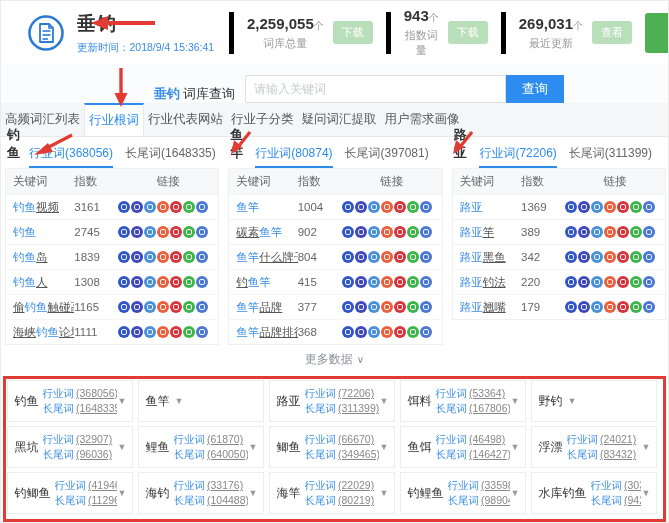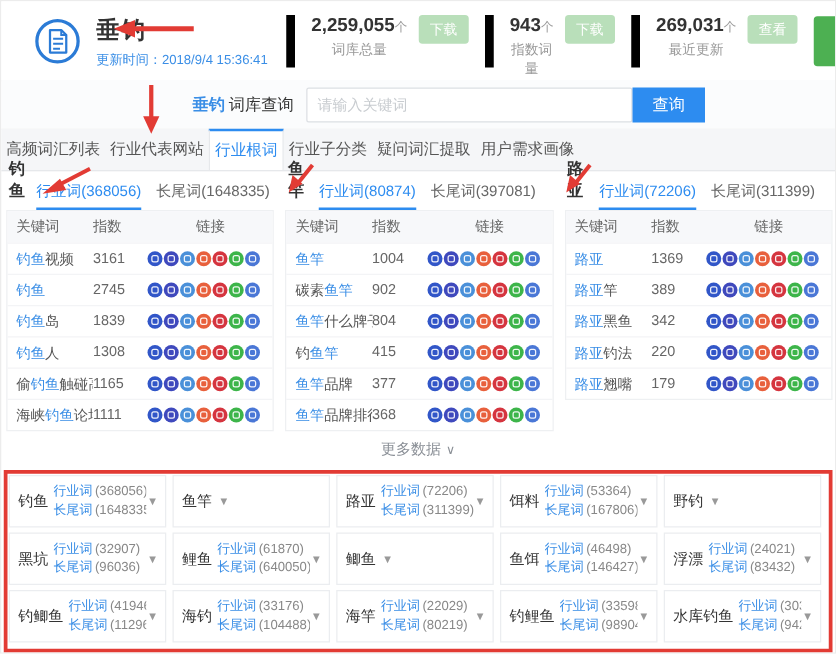--- a/index.html
+++ b/index.html
@@ -5,31 +5,31 @@
   html,body{margin:0;padding:0;background:#fff;}
   .page{position:relative;width:669px;height:523px;background:#fff;overflow:hidden;
         font-family:"Liberation Sans","DejaVu Sans",sans-serif;border:1px solid #ececec;box-sizing:border-box;}
   
   .header{position:absolute;left:0;top:0;width:100%;height:63px;display:flex;align-items:center;
           border-bottom:1px solid #f1f1f1;background:#fff;}
   .logo{width:38px;height:38px;margin:0 12px 0 26px;flex:none;}
   .title-block{width:152px;flex:none;}
   .app-title{font-size:19px;font-weight:bold;color:#333;letter-spacing:1px;display:inline-block;}
   .update-time{font-size:10.5px;color:#3a8ee6;margin-top:4px;white-space:nowrap;}
-  .stat{display:flex;align-items:flex-start;padding:0 13px;border-left:7px solid #000000;height:42px;}
+  .stat{display:flex;align-items:center;padding:0 13px;border-left:5px solid #000000;height:42px;}
   .stat-texts{text-align:center;margin-right:9px;}
   .stat-value{font-size:15px;font-weight:bold;color:#333;white-space:nowrap;}
   .stat-unit{font-size:10px;color:#999;font-weight:normal;}
   .stat-label{font-size:11px;color:#999;margin-top:3px;}
   .stat-badge{background:#b9dfba;color:#fff;font-size:11px;padding:4px 9px;border-radius:3px;cursor:pointer;white-space:nowrap;}
   .service-btn{margin-left:auto;margin-right:16px;background:#4db052;color:#fff;font-size:13px;
                padding:11px 28px;border-radius:3px;border:none;cursor:pointer;white-space:nowrap;}
   
   .search-row{position:absolute;top:63px;left:0;width:100%;height:39px;background:#fbfcfd;
-              display:flex;align-items:center;border-bottom:1px solid #f3f3f3;}
+              display:flex;align-items:flex-end;border-bottom:1px solid #f3f3f3;}
   .search-label{margin-left:153px;font-size:13px;color:#333;white-space:nowrap;}
   .search-label .kw{color:#3a8ee6;font-weight:bold;margin-right:3px;}
   .search-input{width:243px;height:26px;margin-left:10px;border:1px solid #dcdfe3;border-radius:2px;
                 padding:0 8px;font-size:12px;color:#333;background:#fff;outline:none;}
   .search-input::placeholder{color:#c8ccd0;}
   .search-btn{width:58px;height:28px;background:#2d8cf0;color:#fff;border:none;font-size:13px;cursor:pointer;}
   
   .tabs{position:absolute;top:102px;left:0;width:100%;height:34px;background:#f5f6f8;
         border-bottom:1px solid #e6e8eb;display:flex;box-sizing:border-box;}
   .tab{padding:0 4px;line-height:33px;font-size:12.5px;color:#555;cursor:pointer;white-space:nowrap;}
@@ -42,38 +42,38 @@
   .panel-kw{font-weight:bold;color:#333;font-size:13px;margin-right:9px;padding-bottom:6px;}
   .panel-tab{margin-right:12px;padding-bottom:6px;cursor:pointer;color:#666;white-space:nowrap;}
   .panel-tab.active{color:#2d8cf0;border-bottom:2px solid #2d8cf0;padding-bottom:4px;}
   .panel-table{border:1px solid #eef0f2;}
   .pt-head{display:flex;background:#f7f8fa;height:25px;align-items:center;font-size:11.5px;color:#666;}
   .pt-row{display:flex;height:24px;align-items:center;border-top:1px solid #f3f4f6;font-size:11.5px;}
   .col-kw{flex:1;padding-left:7px;white-space:nowrap;overflow:hidden;}
   .col-idx{width:44px;color:#666;flex:none;}
   .col-links{width:100px;display:flex;gap:1px;flex:none;align-items:center;}
   .hl{color:#3a8ee6;cursor:pointer;}
-  .plain{color:#555;}
+  .plain{color:#555;text-decoration:underline;}
   .picon{width:12px;height:12px;border-radius:50%;position:relative;flex:none;cursor:pointer;}
   .picon::after{content:"";position:absolute;left:3px;top:3px;right:3px;bottom:3px;
                 border:1px solid rgba(255,255,255,.92);border-radius:2px;}
   
   .more{position:absolute;top:350px;left:0;width:100%;text-align:center;font-size:12px;color:#8a8f96;cursor:pointer;}
   .more .caret{font-size:10px;margin-left:4px;}
   
   .grid{position:absolute;top:375px;left:2px;width:663px;height:146px;box-sizing:border-box;
         display:flex;flex-wrap:wrap;align-content:flex-start;padding:2px 1px;background:#fff;}
   .grid-border{position:absolute;top:375px;left:2px;width:663px;height:146px;box-sizing:border-box;
         border:3px solid #e23b34;pointer-events:none;z-index:5;}
   .card{width:126px;height:42px;border:1px solid #ebedf0;margin:2px 2.5px;box-sizing:border-box;
         display:flex;align-items:center;padding:0 3px;background:#fff;}
   .card-kw{font-size:12px;color:#333;flex:none;margin:0 4px;max-width:52px;white-space:nowrap;}
   .card-info{flex:1;font-size:10.5px;line-height:15px;white-space:nowrap;overflow:hidden;}
   .card-link{color:#3a8ee6;cursor:pointer;}
-  .card-count{color:#888;margin-left:2px;}
+  .card-count{color:#888;margin-left:2px;text-decoration:underline;}
   .card-caret{color:#999;font-size:9px;margin:0 2px 0 1px;flex:none;cursor:pointer;}
   
   .arrow{position:absolute;pointer-events:none;z-index:9;}
 </style>
 </head>
 <body>
 
 <div class="page">
 
   <div class="header">
@@ -120,22 +120,22 @@
   <div class="search-row">
     <span class="search-label">
       <span class="kw">垂钓</span><span>词库查询</span>
     </span>
     <input class="search-input" placeholder="请输入关键词" style="">
     <button class="search-btn">查询</button>
   </div>
 
   <div class="tabs">
       <div class="tab">高频词汇列表</div>
+      <div class="tab active">行业根词</div>
       <div class="tab">行业代表网站</div>
-      <div class="tab active">行业根词</div>
       <div class="tab">行业子分类</div>
       <div class="tab">疑问词汇提取</div>
       <div class="tab">用户需求画像</div>
     </div>
 
   <div class="panels">
       <div class="panel">
         <div class="panel-head">
           <span class="panel-kw">钓鱼</span>
           <span class="panel-tab active">行业词(368056)</span>
@@ -448,20 +448,24 @@
       <div class="card">
         <span class="card-kw">鲤鱼</span>
         <div class="card-info">
           <div><span class="card-link">行业词</span><span class="card-count">(61870)</span></div>
           <div><span class="card-link">长尾词</span><span class="card-count">(640050)</span></div>
         </div>
         <span class="card-caret">▼</span>
       </div>
       <div class="card">
         <span class="card-kw">鲫鱼</span>
+        <div class="card-info">
+          <div><span class="card-link">行业词</span><span class="card-count">(66670)</span></div>
+          <div><span class="card-link">长尾词</span><span class="card-count">(349465)</span></div>
+        </div>
         <span class="card-caret">▼</span>
       </div>
       <div class="card">
         <span class="card-kw">鱼饵</span>
         <div class="card-info">
           <div><span class="card-link">行业词</span><span class="card-count">(46498)</span></div>
           <div><span class="card-link">长尾词</span><span class="card-count">(146427)</span></div>
         </div>
         <span class="card-caret">▼</span>
       </div>

